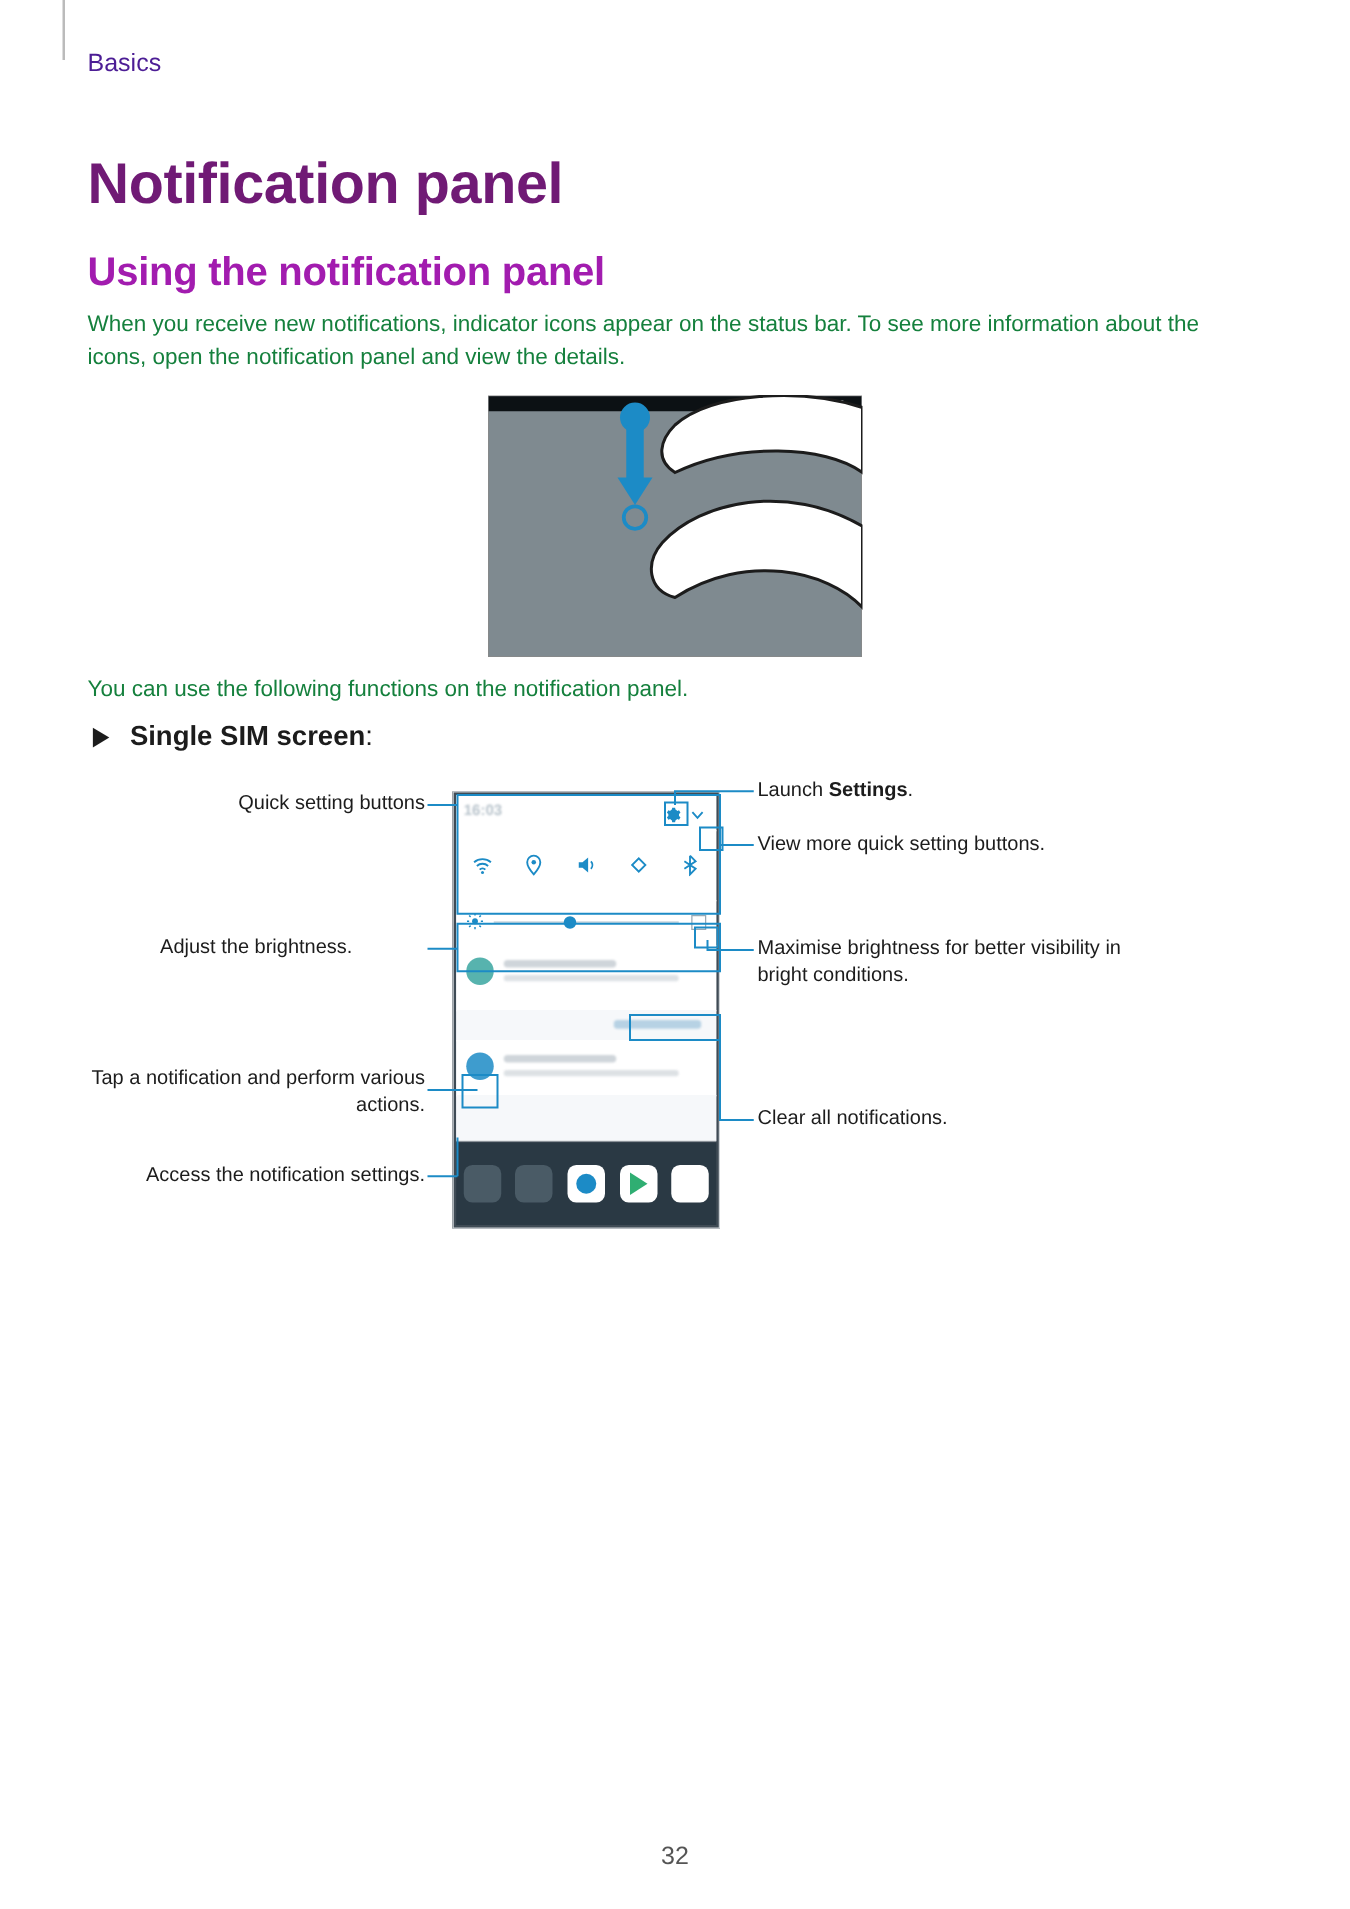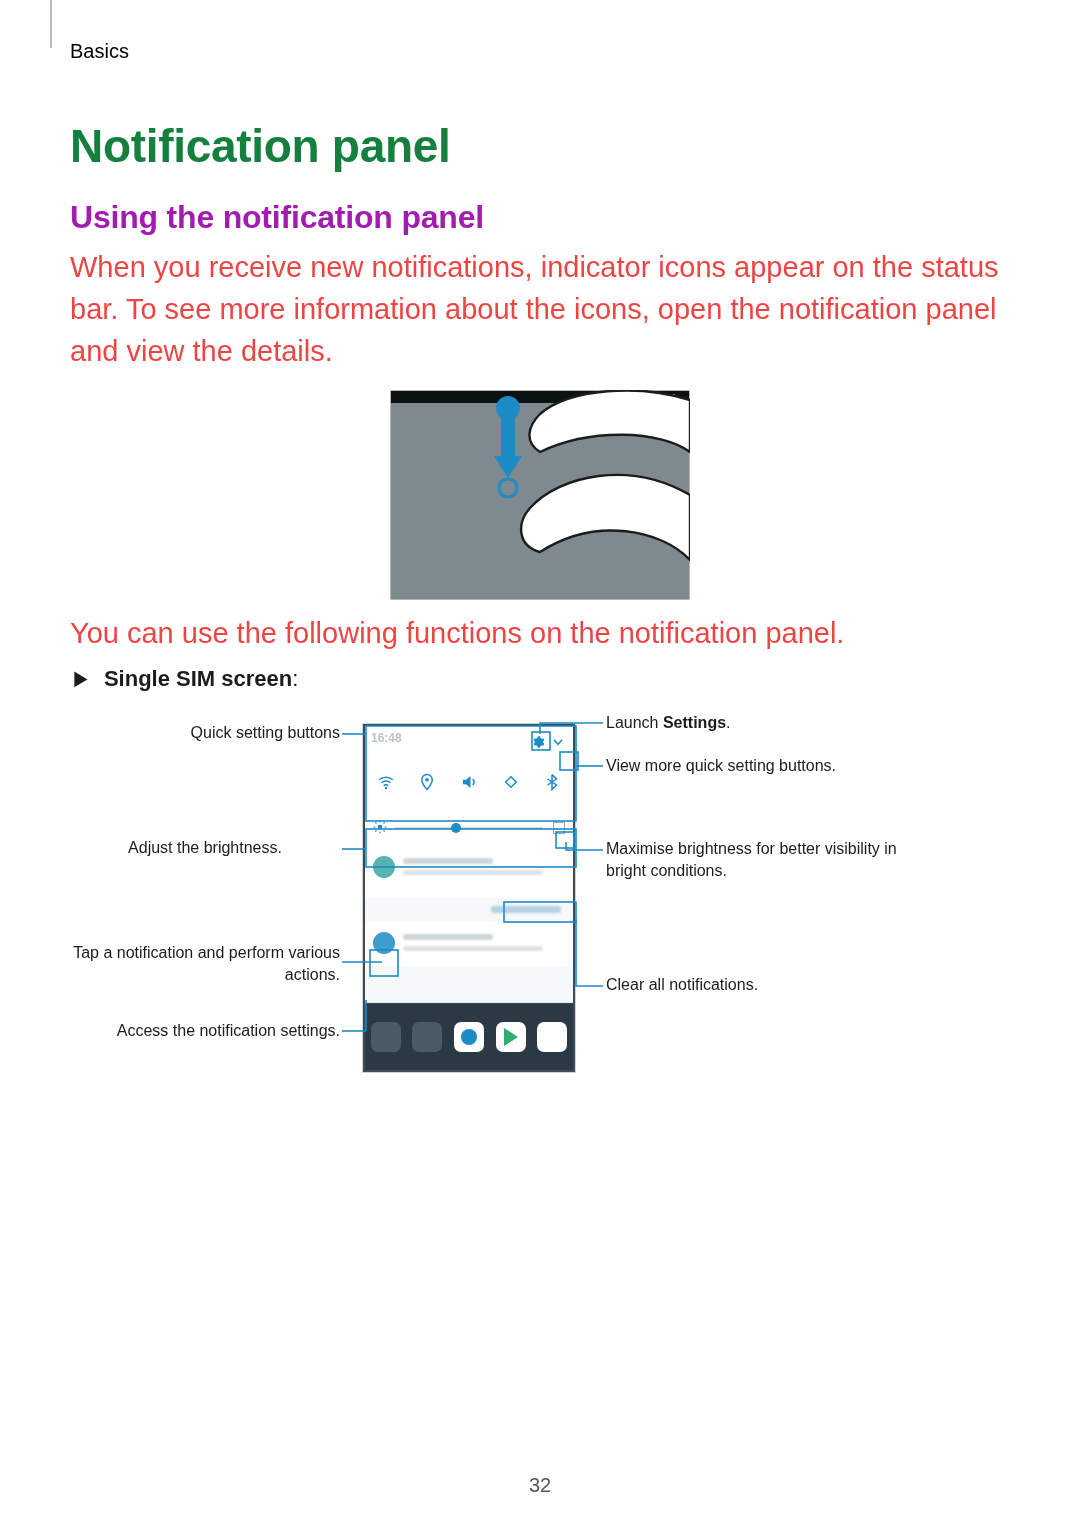--- a/index.html
+++ b/index.html
@@ -19,44 +19,44 @@
   .header-rule {
     position: absolute;
     left: 50px;
     top: 0;
     width: 2px;
     height: 48px;
     background: #bbb;
   }
   .breadcrumb {
     font-size: 20px;
-    color: #000000;
+    color: #4c1d95;
     margin: 10px 0 0 0;
   }
   h1 {
     font-family: "Segoe UI Semibold", "Helvetica Neue", Arial, sans-serif;
     font-size: 46px;
     font-weight: 700;
-    color: #15803d;
+    color: #701a75;
     margin: 56px 0 26px 0;
     letter-spacing: -0.3px;
   }
   h2 {
     font-family: "Segoe UI Semibold", "Helvetica Neue", Arial, sans-serif;
     font-size: 32px;
     font-weight: 700;
     color: #a21caf;
     margin: 22px 0 10px 0;
     letter-spacing: -0.2px;
   }
   p.body {
-    font-size: 29px;
+    font-size: 18px;
     line-height: 1.45;
     margin: 6px 0 12px 0;
-    color: #ef4444;
+    color: #15803d;
   }
   .figure-gesture {
     display: block;
     margin: 18px auto 12px auto;
   }
   .model-line {
     font-size: 22px;
     margin: 12px 0 12px 0;
   }
   .model-line .tri {
@@ -248,21 +248,21 @@
       <span>Launch </span><b>Settings</b><span>.</span>
     </div>
     <div class="callout right" style="left:536px; top:134px; white-space:normal; width:310px;">Maximise brightness for better visibility in bright conditions.</div>
     <div class="callout right" style="left:536px; top:51px;">View more quick setting buttons.</div>
     <div class="callout right" style="left:536px; top:270px;">Clear all notifications.</div>
 
     <div class="panel-shot">
       <div class="panel-white"></div>
 
       <div class="panel-row row-time">
-        <span class="time-txt">16:48</span>
+        <span class="time-txt">16:03</span>
         <span class="gear-icon">
           <svg viewBox="0 0 24 24" width="14" height="14">
               <path fill="currentColor" d="M12 8a4 4 0 1 0 0 8 4 4 0 0 0 0-8zm9 4a8.9 8.9 0 0 0-.12-1.43l2.05-1.6-2-3.46-2.42.98A8.98 8.98 0 0 0 16 4.6L15.6 2h-4l-.4 2.6a8.98 8.98 0 0 0-2.51 1.89L6.27 5.5l-2 3.46 2.05 1.6A8.9 8.9 0 0 0 6.2 12c0 .48.04.96.12 1.43l-2.05 1.6 2 3.46 2.42-.98c.75.79 1.6 1.43 2.51 1.89L11.6 22h4l.4-2.6c.91-.46 1.76-1.1 2.51-1.89l2.42.98 2-3.46-2.05-1.6c.08-.47.12-.95.12-1.43z"></path>
             </svg>
         </span>
         <span class="chev-icon">
           <svg viewBox="0 0 24 24" width="14" height="14">
               <path fill="none" stroke="currentColor" stroke-width="2.5" d="M5 8l7 8 7-8"></path>
             </svg>
         </span>

